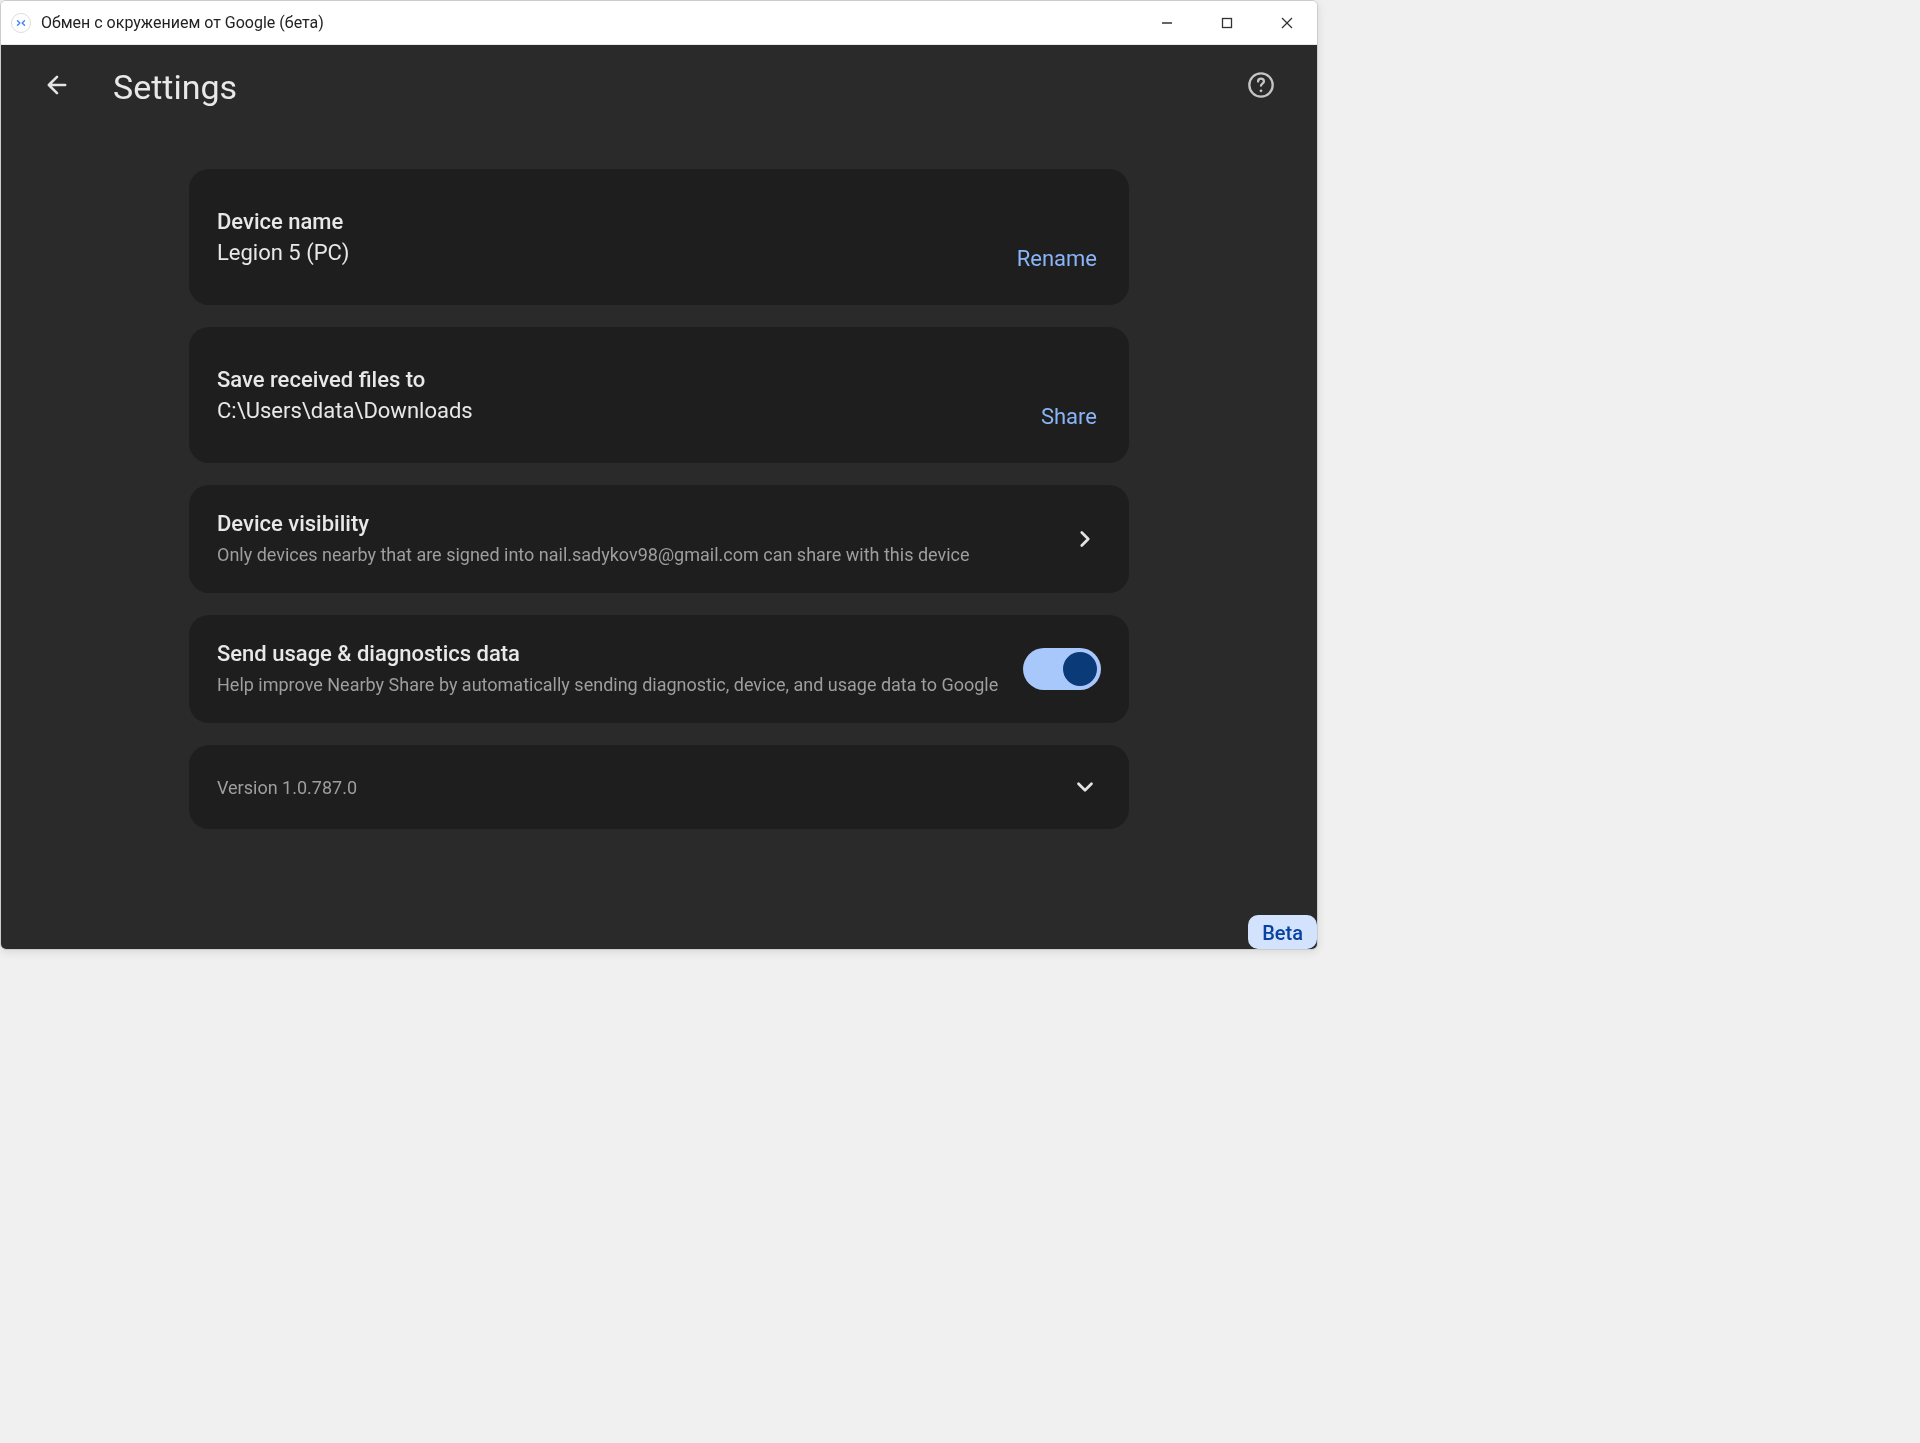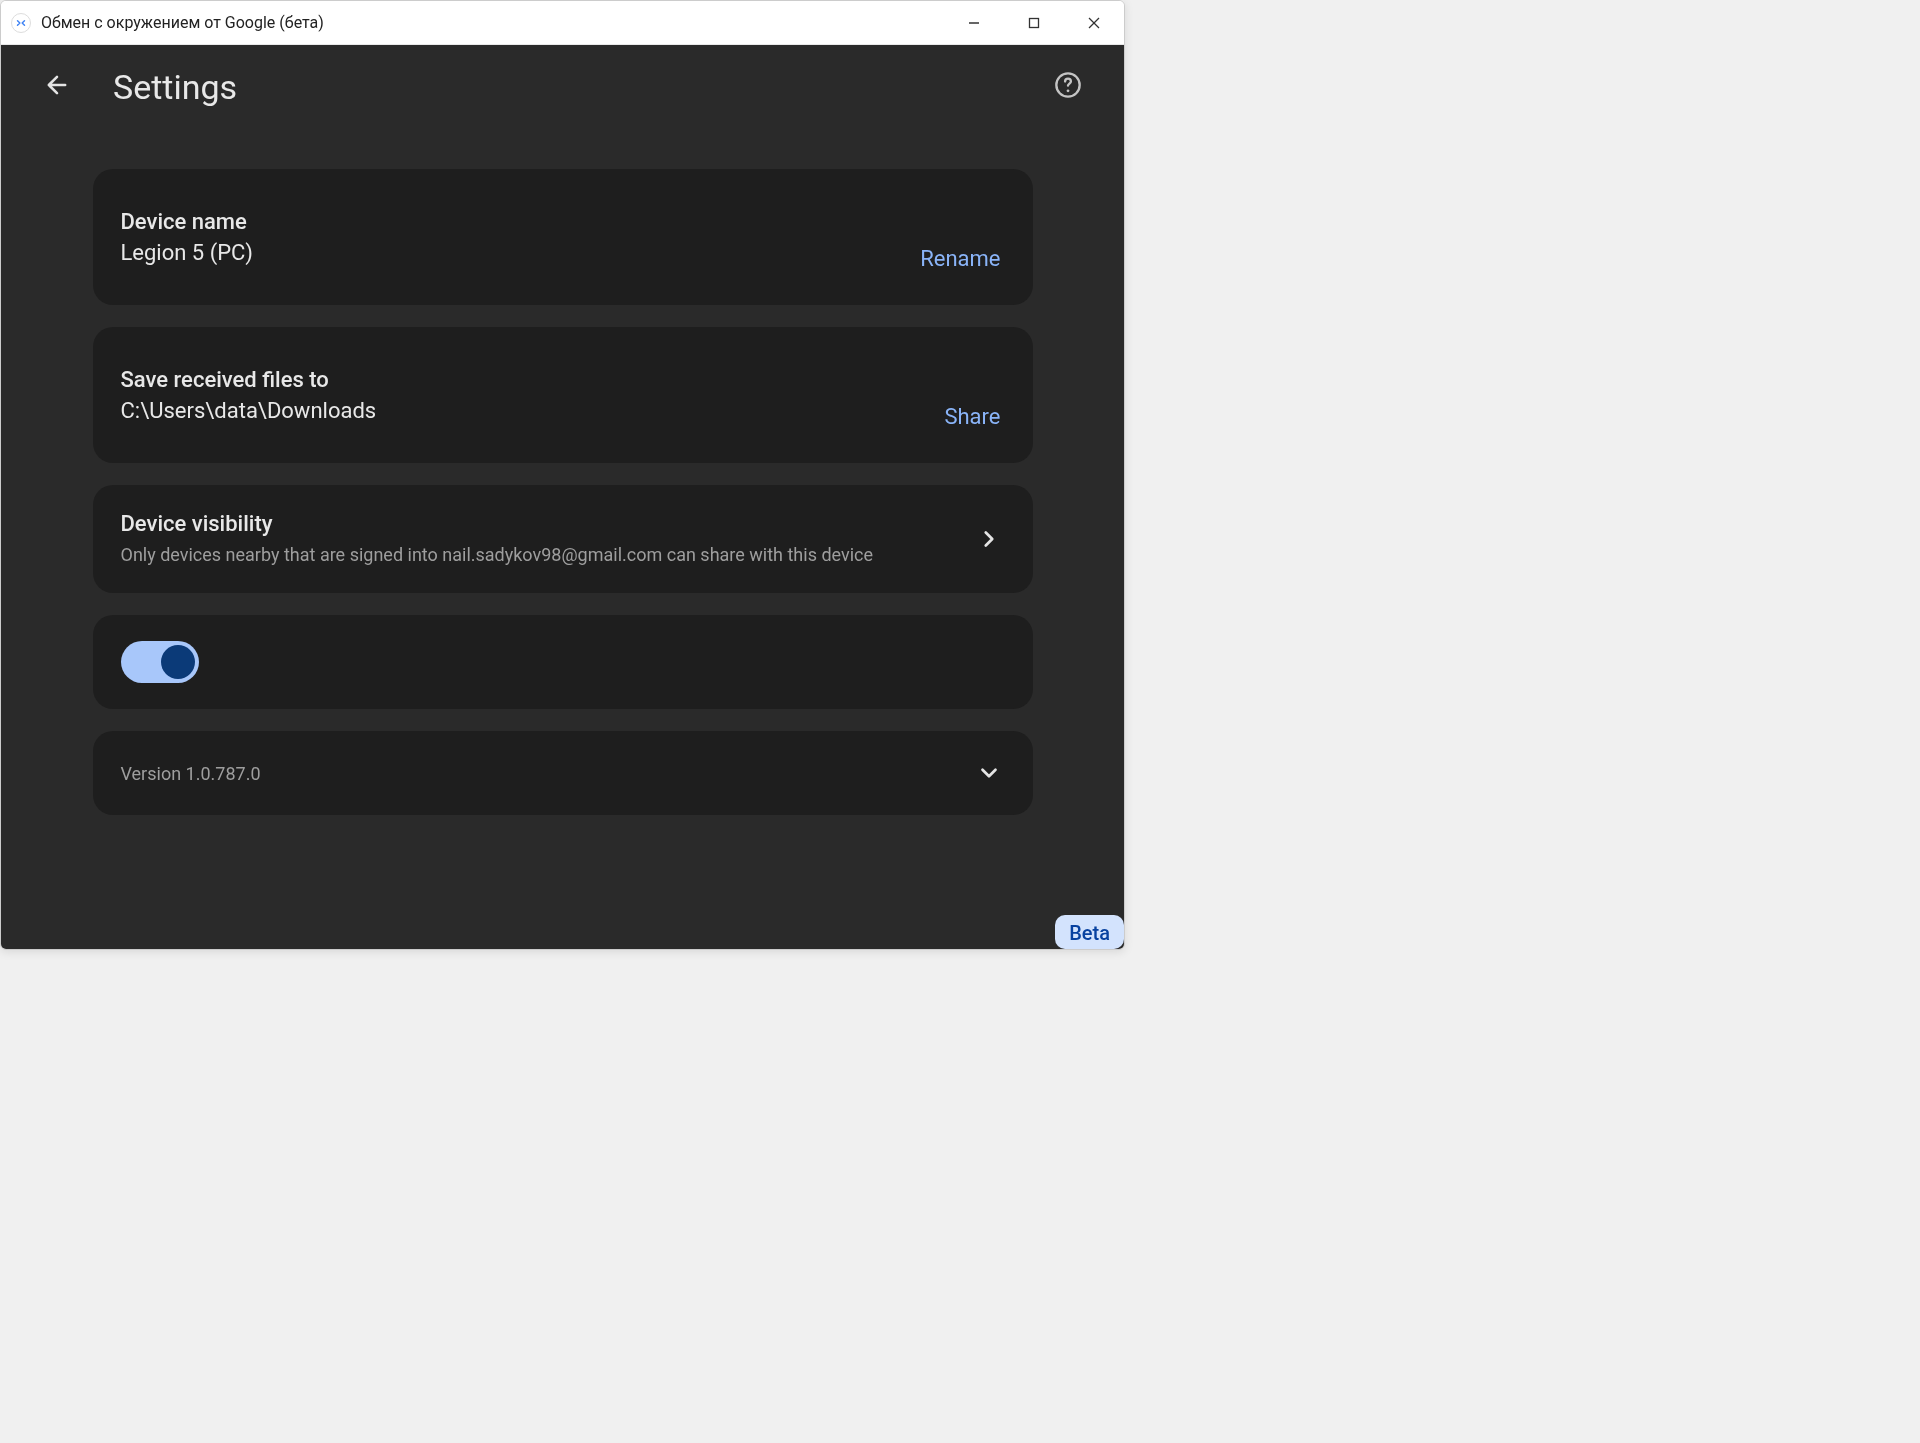--- a/index.html
+++ b/index.html
@@ -9,21 +9,21 @@
     }
     body {
       font-family: 'Segoe UI', 'Roboto', Arial, sans-serif;
       background: #f0f0f0;
       width: 1920px;
       height: 1443px;
       overflow: hidden;
       position: relative;
     }
     .window {
-      width: 1125px;
+      width: 1318px;
       height: 950px;
       background: #fff;
       border: 1px solid #ccc;
       border-radius: 6px;
       overflow: hidden;
       box-shadow: 0 2px 10px rgba(0,0,0,0.1);
       display: flex;
       flex-direction: column;
     }
     
@@ -289,20 +289,24 @@
           <div class="card-desc">Only devices nearby that are signed into nail.sadykov98@gmail.com can share with this device</div>
         </div>
         <div class="chevron">
           <svg viewBox="0 0 24 24" fill="none">
               <path d="M9 6l6 6-6 6" stroke-width="2.5" stroke-linecap="round" stroke-linejoin="round"></path>
             </svg>
         </div>
       </div>
 
       <div class="card">
+        <div class="card-text">
+          <div class="card-title">Send usage &amp; diagnostics data</div>
+          <div class="card-desc">Help improve Nearby Share by automatically sending diagnostic, device, and usage data to Google</div>
+        </div>
         <div class="toggle">
           <div class="toggle-knob"></div>
         </div>
       </div>
 
       <div class="card" style="cursor:pointer;">
         <div class="card-text">
           <div class="card-desc">Version 1.0.787.0</div>
         </div>
         <div class="chevron">

